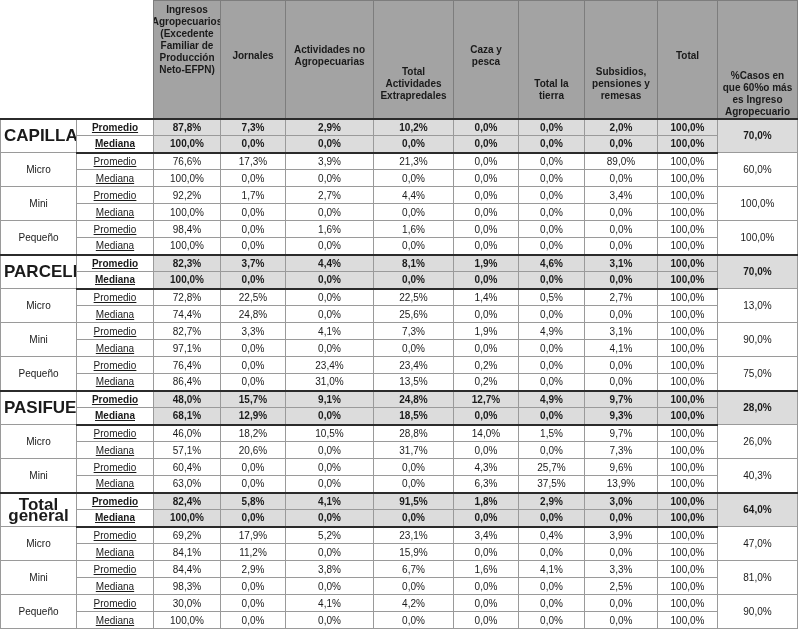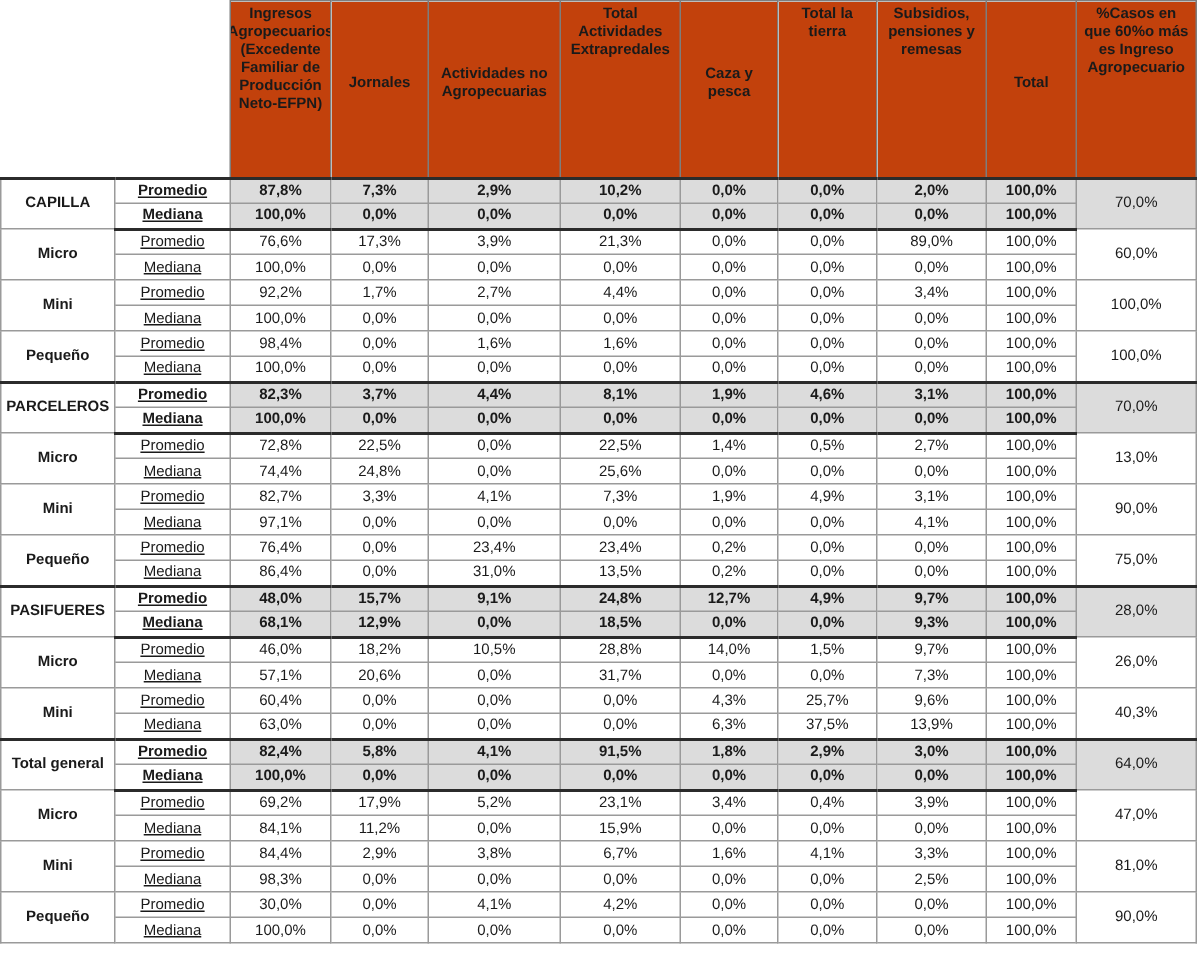--- a/index.html
+++ b/index.html
@@ -36,21 +36,21 @@
     vertical-align: middle;
     text-align: center;
     background: #ffffff;
     box-sizing: border-box;
     overflow: hidden;
     white-space: normal;
   }
 
   
   tr.header-row td {
-    background: #c2410c;
+    background: #a3a3a3;
     font-weight: bold;
     font-size: 10px;
     line-height: 12px;
     vertical-align: top;
     padding-top: 3px;
     border: 1px solid #7d7d7d;
     height: 118px;
   }
   td.hdr-blank1, td.hdr-blank2 {
     background: #ffffff !important;
@@ -59,22 +59,22 @@
     border-right: 1px solid #7d7d7d !important;
   }
   td.hdr-blank1 { border-left: 0 !important; }
   td.hdr-blank1.nob { border: 0 !important; }
 
   
   .hdr-split {
     height: 100%;
     display: flex;
     flex-direction: column;
-    justify-content: flex-start;
-    padding-bottom: 2px;
+    justify-content: flex-end;
+    padding-bottom: 16px;
     box-sizing: border-box;
   }
   .hdr-split .top { }
   .hdr-split .bot { }
   .hdr-mid {
     height: 100%;
     display: flex;
     align-items: center;
     justify-content: center;
     box-sizing: border-box;
@@ -83,51 +83,50 @@
   .hdr-upper {
     height: 100%;
     display: flex;
     align-items: flex-start;
     justify-content: center;
     box-sizing: border-box;
   }
   .hdr-center {
     height: 100%;
     display: flex;
-    align-items: flex-start;
+    align-items: flex-end;
     justify-content: center;
     box-sizing: border-box;
   }
 
   
   tr.data-row td { height: 17px; }
   td.cat {
     background: #d8d8d8;
     font-size: 10.5px;
-    font-weight: bold;
-  }
-  td.cat.bold { font-weight: bold; font-size: 10px; }
+  }
+  td.cat.bold { font-weight: bold; font-size: 17px; }
   td.stat {
     background: #d8d8d8;
     text-align: left;
     padding-left: 5px;
     font-size: 10.5px;
     text-decoration: underline;
   }
   td.stat.bold { font-weight: bold; }
   td.num {
     background: #fdfdfd;
     font-size: 10.5px;
   }
   td.num.shaded { background: #dcdcdc; font-weight: bold; }
   td.pct {
     background: #e3e3e3;
     font-size: 10.5px;
   }
-  td.pct.shaded { background: #dcdcdc; }
+  td.pct.shaded { background: #dcdcdc; font-weight: bold; }
 
   
   tr.block-top td { border-top: 2px solid #2b2b2b; }
   tr.block-bottom td { border-bottom: 2px solid #2b2b2b; }
   td.thick-left { border-left: 2px solid #2b2b2b; }
   td.thick-right { border-right: 2px solid #2b2b2b; }
 </style>
 </head>
 <body>
 

